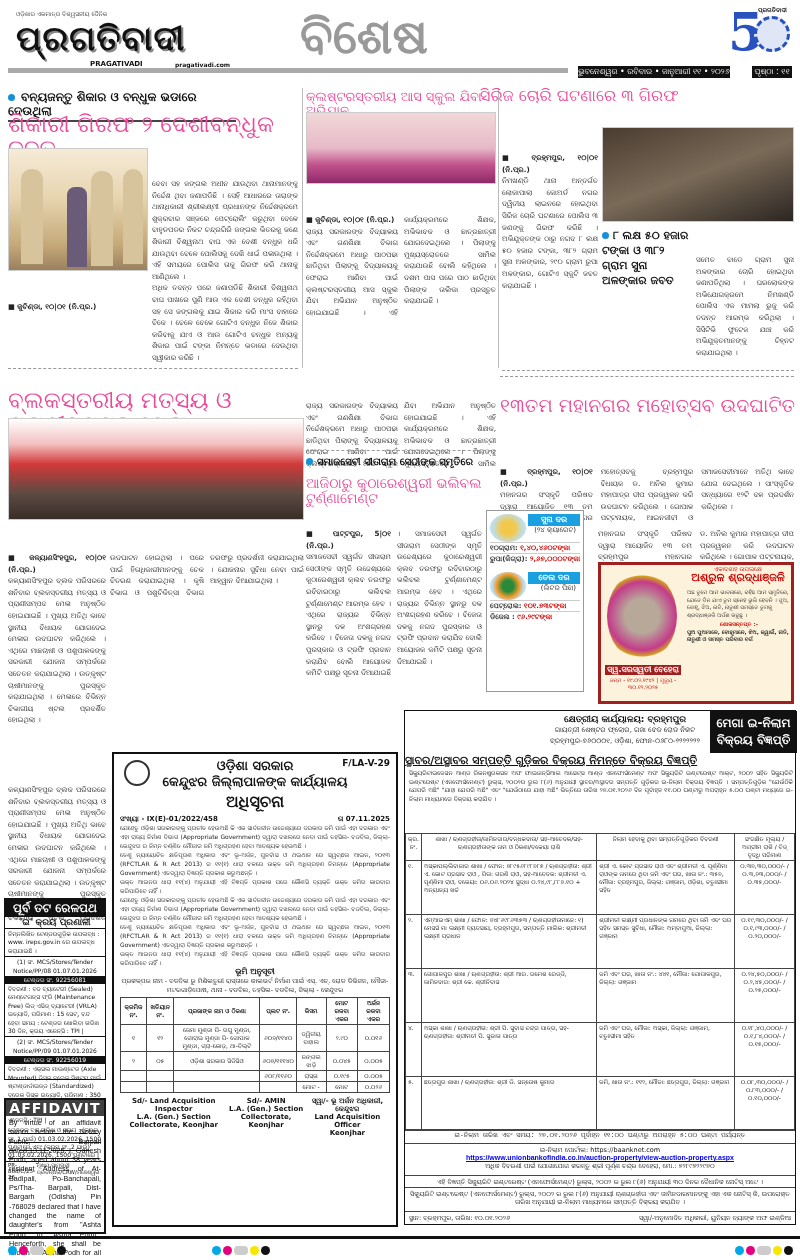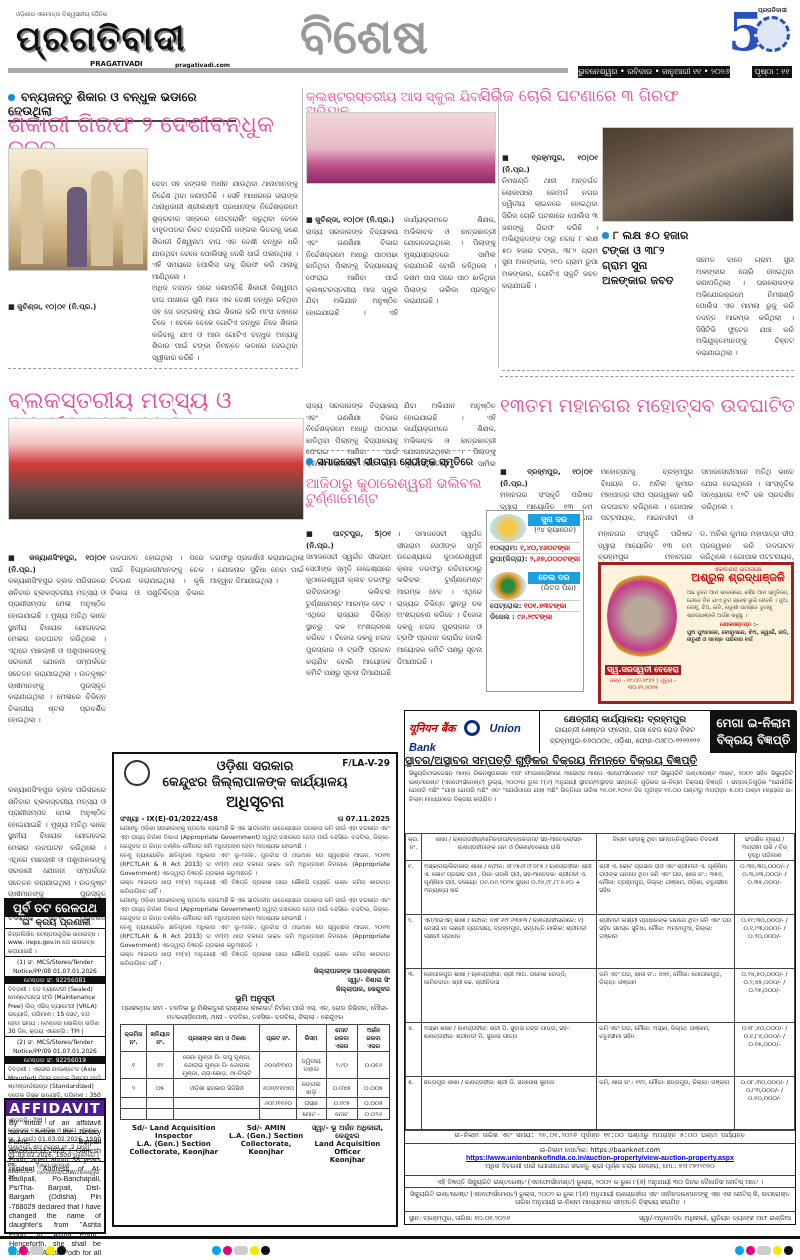--- a/index.html
+++ b/index.html
@@ -57,21 +57,21 @@
   table.ng-table { width: 100%; border-collapse: collapse; font-size: 6px; margin-top: 3px; }
   table.ng-table td, table.ng-table th { border: 1px solid #444; padding: 1px 2px; text-align: center; }
   .ng-sign { display:flex; justify-content: space-between; font-size: 7px; font-weight: bold; text-align:center; margin-top: 4px; }
 
   .rail-box { left: 4px; top: 898px; width: 102px; height: 182px; border: 1px solid #111; }
   .rail-head { background:#111; color:#fff; font-size: 12px; font-weight:bold; text-align:center; padding: 2px 0; }
   .rail-text { font-size: 6px; line-height: 8.4px; padding: 1px 3px; }
   .rail-bar { background: #111; color: #fff; font-size: 6px; text-align: center; }
 
   .affidavit { left: 4px; top: 1098px; width: 102px; height: 136px; border: 2px solid #111; }
-  .aff-head { background:#4c1d95; color:#fff; font-size: 14px; font-weight:bold; text-align:center; letter-spacing: 1px; }
+  .aff-head { background:#404040; color:#fff; font-size: 14px; font-weight:bold; text-align:center; letter-spacing: 1px; }
   .aff-text { font-family: "Liberation Sans", sans-serif; font-size: 7.2px; line-height: 9.3px; padding: 2px 3px; text-align: justify; }
 
   .bank { left: 404px; top: 710px; width: 392px; height: 515px; border: 1px solid #111; }
   .bank-logo { position:absolute; left:0; top:0; width:135px; height:42px; border-right:1px solid #111; padding: 6px 4px; }
   .bank-logo .hi { font-size: 11px; font-weight: bold; color: #c00; font-style: italic; }
   .bank-logo .en { font-family: "Liberation Sans", sans-serif; font-size: 11px; font-weight: bold; color: #0a2a8a; font-style: italic; }
   .bank-logo .u { display:inline-block; width:16px; height:16px; border-radius:50%; border: 3px solid #0a2a8a; vertical-align: middle; margin: 0 4px; }
   .bank-addr { position:absolute; left:136px; top:0; width:168px; height:42px; text-align:center; font-size:7px; line-height:11px; padding-top:3px; }
   .bank-addr .t { font-weight:bold; font-size:9px; }
   .bank-mega { position:absolute; left:305px; top:0; width:87px; height:42px; background:#111; color:#fff; text-align:center; font-size:12px; font-weight:bold; line-height:17px; padding-top:4px; }
@@ -214,25 +214,20 @@
   <div class="ng-ref">
     <span>ସଂଖ୍ୟା - IX(E)-01/2022/458</span>
     <span>ତା 07.11.2025</span>
   </div>
   <p class="ng-para">ଯେହେତୁ ଓଡ଼ିଶା ସରକାରଙ୍କୁ ପ୍ରତୀତ ହେଉଅଛି କି ଏକ ସାର୍ବଜନୀନ ଉଦ୍ଦେଶ୍ୟରେ ଦରକାର ଜମି ପାଇଁ ଏହା ଦରକାର ଏବଂ ଏହା ରାଜ୍ୟ ନିର୍ମାଣ ବିଭାଗ (Appropriate Government) ଦ୍ୱାରା ଦଖଲରେ ନେବା ପାଇଁ ତହସିଲ- ବଡବିଲ, ଜିଲ୍ଲା- କେନ୍ଦୁଝର ର ନିମ୍ନ ବର୍ଣ୍ଣିତ ମୌଜାର ଜମି ଅଧିଗ୍ରହଣ ହେବା ଆବଶ୍ୟକ ହେଉଅଛି ।</p>
   <p class="ng-para">ତେଣୁ ନ୍ୟାୟୋଚିତ କ୍ଷତିପୂରଣ ଅଧିକାର ଏବଂ ଭୂ-ଅର୍ଜନ, ପୁନର୍ବାସ ଓ ଥଇଥାନ ରେ ସ୍ୱଚ୍ଛତା ଆଇନ, ୨୦୧୩ (RFCTLAR &amp; R Act 2013) ର ୧୧(୧) ଧାରା ବଳରେ ଉକ୍ତ ଜମି ଅଧିଗ୍ରହଣ ନିମନ୍ତେ (Appropriate Government) ଏତଦ୍ୱାରା ବିଜ୍ଞପ୍ତି ପ୍ରକାଶ କରୁଅଛନ୍ତି ।</p>
   <p class="ng-para">ଉକ୍ତ ଆଇନର ଧାରା ୧୧(୪) ଅନୁଯାୟୀ ଏହି ବିଜ୍ଞପ୍ତି ପ୍ରକାଶ ପରେ କୌଣସି ବ୍ୟକ୍ତି ଉକ୍ତ ଜମିର କାରବାର କରିପାରିବେ ନାହିଁ ।</p>
   <p class="ng-para">ଯେହେତୁ ଓଡ଼ିଶା ସରକାରଙ୍କୁ ପ୍ରତୀତ ହେଉଅଛି କି ଏକ ସାର୍ବଜନୀନ ଉଦ୍ଦେଶ୍ୟରେ ଦରକାର ଜମି ପାଇଁ ଏହା ଦରକାର ଏବଂ ଏହା ରାଜ୍ୟ ନିର୍ମାଣ ବିଭାଗ (Appropriate Government) ଦ୍ୱାରା ଦଖଲରେ ନେବା ପାଇଁ ତହସିଲ- ବଡବିଲ, ଜିଲ୍ଲା- କେନ୍ଦୁଝର ର ନିମ୍ନ ବର୍ଣ୍ଣିତ ମୌଜାର ଜମି ଅଧିଗ୍ରହଣ ହେବା ଆବଶ୍ୟକ ହେଉଅଛି ।</p>
   <p class="ng-para">ତେଣୁ ନ୍ୟାୟୋଚିତ କ୍ଷତିପୂରଣ ଅଧିକାର ଏବଂ ଭୂ-ଅର୍ଜନ, ପୁନର୍ବାସ ଓ ଥଇଥାନ ରେ ସ୍ୱଚ୍ଛତା ଆଇନ, ୨୦୧୩ (RFCTLAR &amp; R Act 2013) ର ୧୧(୧) ଧାରା ବଳରେ ଉକ୍ତ ଜମି ଅଧିଗ୍ରହଣ ନିମନ୍ତେ (Appropriate Government) ଏତଦ୍ୱାରା ବିଜ୍ଞପ୍ତି ପ୍ରକାଶ କରୁଅଛନ୍ତି ।</p>
   <p class="ng-para">ଉକ୍ତ ଆଇନର ଧାରା ୧୧(୪) ଅନୁଯାୟୀ ଏହି ବିଜ୍ଞପ୍ତି ପ୍ରକାଶ ପରେ କୌଣସି ବ୍ୟକ୍ତି ଉକ୍ତ ଜମିର କାରବାର କରିପାରିବେ ନାହିଁ ।</p>
-  <div style="text-align:right;font-size:6.5px;line-height:9px;font-weight:bold;">
-    <div>ଜିଲ୍ଲାପାଳଙ୍କ ଆଦେଶକ୍ରମେ</div>
-    <div>ସ୍ୱା/- ବିଶାଲ ସିଂ</div>
-    <div>ଜିଲ୍ଲାପାଳ, କେନ୍ଦୁଝର</div>
-  </div>
   <div style="text-align:center;font-size:8px;font-weight:bold;">ଭୂମି ଅନୁସୂଚୀ</div>
   <div style="font-size:6.5px;line-height:8.5px;text-align:center;">ପ୍ରକଳ୍ପର ନାମ - ବଡବିଲ ରୁ ମିଶିଲତୁରୀ ରାସ୍ତାରେ କାଲଭର୍ଟ ନିର୍ମାଣ ପାଇଁ ଏସ୍. ଏଚ୍. ରୋଡ ଡିଭିଜନ, ମୌଜା- ମଟରଗାଡ଼ିପୋଷ, ଥାନା - ବଡବିଲ, ତହସିଲ- ବଡବିଲ, ଜିଲ୍ଲା - କେନ୍ଦୁଝର</div>
   <table class="ng-table">
     <thead>
         <tr id="ng-thead">
           <th>କ୍ରମିକ ନଂ.</th>
           <th>ଖତିୟାନ ନଂ.</th>
           <th>ପ୍ରଜାଙ୍କ ନାମ ଓ ଠିକଣା</th>
           <th>ପ୍ଲଟ ନଂ.</th>
           <th>କିସମ</th>
@@ -321,26 +316,20 @@
   </div>
 </div>
 
 <div class="abs affidavit">
   <div class="aff-head">AFFIDAVIT</div>
   <div class="aff-text">By virtue of an affidavit sworn before the Notary Public, Barpali dated.13.11.2025. I, Ganesh Podh, aged about 38 years resident Address of At- Badipali, Po-Banchapali, Ps/Tha- Barpali, Dist-Bargarh (Odisha) Pin -768029 declared that I have changed the name of daughter's from "Ashta Podh" to "Astha Podh", Henceforth, she shall be known as Astha Podh for all purposes.</div>
 
 </div>
 
 <div class="abs bank">
-  <div class="bank-logo">
-    <span class="hi">यूनियन बैंक</span>
-    <span class="u"></span>
-    <span class="en">Union Bank</span>
-    <div style="font-size:5px;text-align:right;color:#0a2a8a;">of India</div>
-  </div>
   <div class="bank-addr">
     <div class="t">କ୍ଷେତ୍ରୀୟ କାର୍ଯ୍ୟାଳୟ: ବ୍ରହ୍ମପୁର</div>
     <div>ଗାୟତ୍ରୀ ଶେଷ୍ଟର ଫ୍ଲୋର, ଗଜା ବେଡ ରୋଡ ନିକଟ</div>
     <div>ବ୍ରହ୍ମପୁର-୭୬୦୦୦୧, ଓଡ଼ିଶା, ଫୋନ-୦୬୮୦-୨୨୨୨୨୨୨</div>
   </div>
   <div class="bank-mega">ମେଗା ଇ-ନିଲାମ ବିକ୍ରୟ ବିଜ୍ଞପ୍ତି</div>
   <div class="bank-title">ସ୍ଥାବର/ଅସ୍ଥାବର ସମ୍ପତ୍ତି ଗୁଡ଼ିକର ବିକ୍ରୟ ନିମନ୍ତେ ବିକ୍ରୟ ବିଜ୍ଞପ୍ତି</div>
   <div class="bank-para">ସିକ୍ୟୁରିଟାଇଜେସନ ଆଣ୍ଡ ରିକନଷ୍ଟ୍ରକସନ ଅଫ ଫାଇନାନ୍ସିଆଲ ଆସେଟ୍ସ ଆଣ୍ଡ ଏନଫୋର୍ସମେଣ୍ଟ ଅଫ ସିକ୍ୟୁରିଟି ଇଣ୍ଟରେଷ୍ଟ ଆକ୍ଟ, ୨୦୦୨ ସହିତ ସିକ୍ୟୁରିଟି ଇଣ୍ଟରେଷ୍ଟ (ଏନଫୋର୍ସମେଣ୍ଟ) ରୁଲ୍ସ, ୨୦୦୨ର ରୁଲ ୮(୬) ଅନୁଯାୟୀ ସ୍ଥାବର/ଅସ୍ଥାବର ସମ୍ପତ୍ତି ଗୁଡ଼ିକର ଇ-ନିଲାମ ବିକ୍ରୟ ବିଜ୍ଞପ୍ତି । ସମ୍ପତ୍ତିଗୁଡ଼ିକ "ଯେଉଁଠିକି ଯେପରି ଅଛି" "ଯାହା ଯେପରି ଅଛି" ଏବଂ "ଯେଉଁଠାରେ ଯାହା ଅଛି" ଭିତ୍ତିରେ ତାରିଖ ୨୭.୦୧.୨୦୨୬ ଦିନ ପୂର୍ବାହ୍ନ ୧୧.୦୦ ଘଣ୍ଟାରୁ ଅପରାହ୍ନ ୫.୦୦ ଘଣ୍ଟା ମଧ୍ୟରେ ଇ-ନିଲାମ ମାଧ୍ୟମରେ ବିକ୍ରୟ କରାଯିବ ।</div>
   <table class="bank-table">
     <thead>

